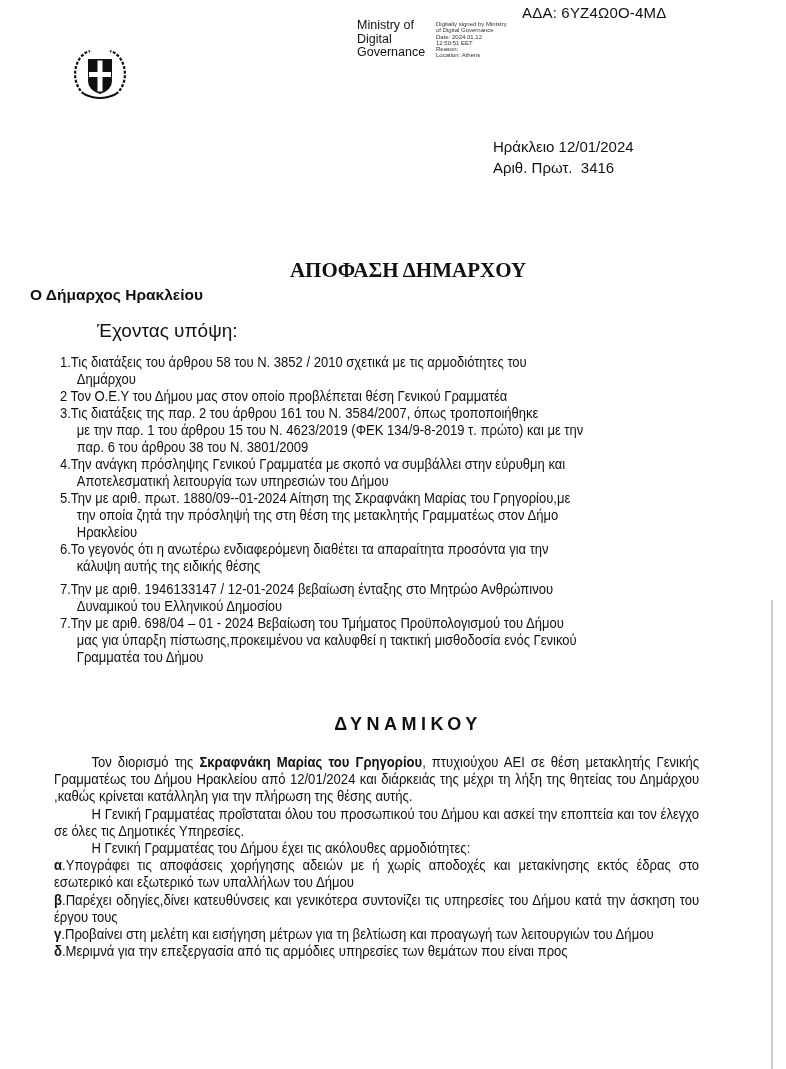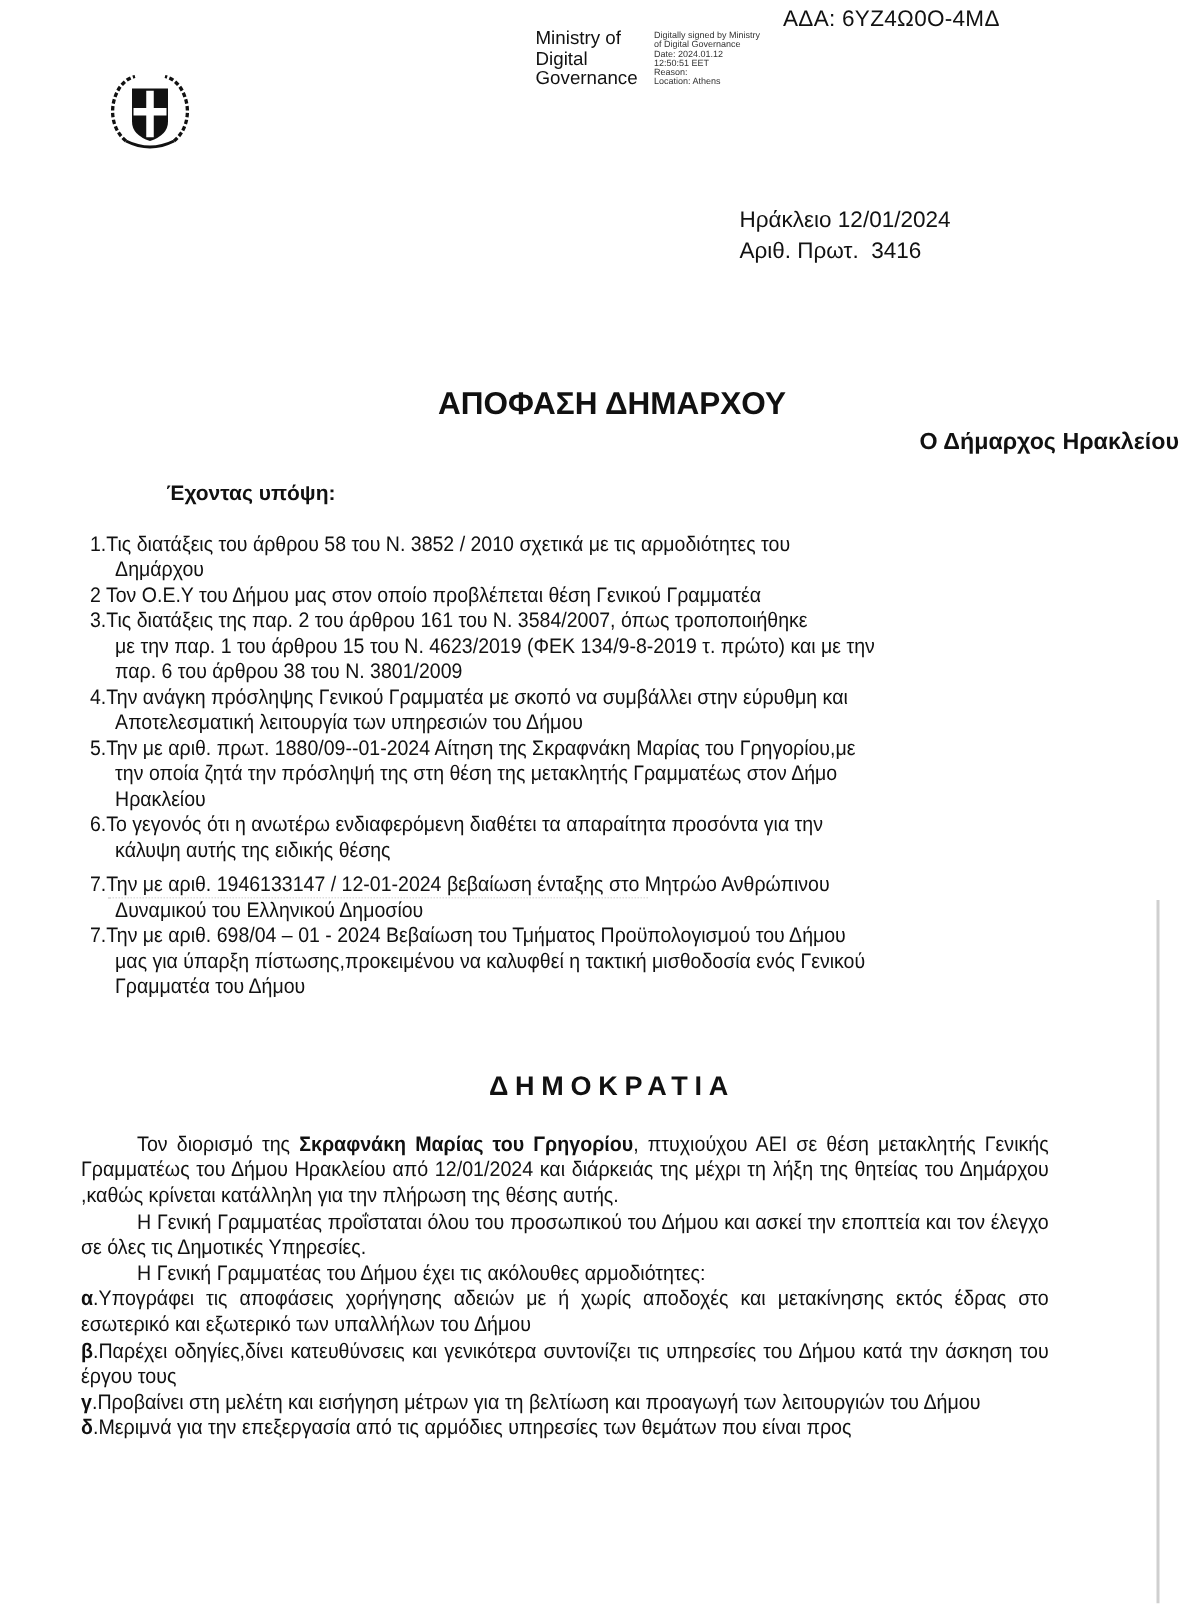--- a/index.html
+++ b/index.html
@@ -8,24 +8,24 @@
 
   .ada { left: 511px; top: 4px; font-size: 15px; letter-spacing: 0.2px; margin-left: 11px; }
   .ministry { left: 357px; top: 19px; font-size: 12.5px; line-height: 13.5px; }
   .sig { left: 436px; top: 21px; font-size: 6px; line-height: 6.3px; color: #333; }
 
   .emblem { left: 70px; top: 48px; width: 60px; height: 54px; }
 
   .header-left { left: 61px; top: 134px; font-size: 17px; line-height: 19.5px; }
   .header-right { left: 493px; top: 136px; font-size: 15px; line-height: 21px; }
 
-  .title { left: 0; width: 786px; top: 258px; text-align: center; font-weight: bold; font-size: 21px; padding-left: 30px; box-sizing: border-box;}
-  .subtitle { left: 0; width: 786px; top: 286px; text-align: right; font-weight: bold; font-size: 15.5px; padding-left: 30px; box-sizing: border-box;}
+  .title { left: 0; width: 786px; top: 258px; text-align: center; font-weight: bold; font-size: 21px; padding-left: 30px; box-sizing: border-box; font-family: Liberation Serif, serif;}
+  .subtitle { left: 0; width: 786px; top: 286px; text-align: left; font-weight: bold; font-size: 15.5px; padding-left: 30px; box-sizing: border-box;}
 
-  .given { left: 111px; top: 320px; font-weight: bold; font-size: 14px; }
+  .given { left: 97px; top: 320px; font-weight: normal; font-size: 19px; }
 
   .items { left: 60px; width: 640px; top: 354px; font-family: "Liberation Sans", sans-serif; font-size: 14px; line-height: 17px; transform: scaleX(0.93); transform-origin: left top; }
   .item { text-align: justify; margin: 0; }
   .item .first { display: block; }
   .item .cont { display: block; padding-left: 18px; text-align: justify; }
   .gap { height: 6px; }
 
   .decides { left: 0; width: 786px; top: 714px; text-align: center; font-weight: bold; font-size: 18px; letter-spacing: 4.5px; padding-left: 30px; box-sizing: border-box; }
 
   .body-text { left: 54px; width: 690px; top: 754px; font-size: 14px; line-height: 17.2px; transform: scaleX(0.935); transform-origin: left top; text-align: justify; }
@@ -114,21 +114,21 @@
     </div>
     <div class="item">
       <span class="first">7.Την με αριθ. 698/04 – 01 - 2024  Βεβαίωση  του Τμήματος  Προϋπολογισμού του Δήμου</span>
       <span class="cont">μας για ύπαρξη πίστωσης,προκειμένου να καλυφθεί η τακτική μισθοδοσία  ενός Γενικού</span>
       <span class="cont">Γραμματέα του Δήμου</span>
     </div>
   </div>
 
 <div class="abs dots"></div>
 
-<div class="abs decides">ΔΗΜΟΚΡΑΤΙΑ</div>
+<div class="abs decides">ΔΥΝΑΜΙΚΟΥ</div>
 
 <div class="abs body-text">
   <p class="indent"><span>Τον διορισμό της </span><b>Σκραφνάκη  Μαρίας του Γρηγορίου</b><span>, πτυχιούχου ΑΕΙ σε θέση μετακλητής Γενικής Γραμματέως του Δήμου Ηρακλείου από 12/01/2024 και διάρκειάς της μέχρι τη λήξη της θητείας του Δημάρχου ,καθώς κρίνεται  κατάλληλη για την πλήρωση της θέσης αυτής.</span></p>
   <p class="indent">Η Γενική Γραμματέας  προΐσταται  όλου  του προσωπικού  του Δήμου  και ασκεί  την εποπτεία και τον έλεγχο σε όλες τις Δημοτικές Υπηρεσίες.</p>
   <p class="indent">Η Γενική Γραμματέας του Δήμου έχει τις ακόλουθες αρμοδιότητες:</p>
   <div id="duties">
       <p><b class="letter">α</b><span>.Υπογράφει  τις αποφάσεις χορήγησης αδειών  με  ή  χωρίς  αποδοχές  και  μετακίνησης εκτός έδρας στο εσωτερικό και εξωτερικό των υπαλλήλων του Δήμου</span></p>
       <p><b class="letter">β</b><span>.Παρέχει οδηγίες,δίνει κατευθύνσεις και γενικότερα  συντονίζει  τις υπηρεσίες του Δήμου κατά την άσκηση του έργου τους</span></p>
       <p><b class="letter">γ</b><span>.Προβαίνει  στη  μελέτη  και  εισήγηση  μέτρων  για  τη  βελτίωση  και  προαγωγή  των λειτουργιών του Δήμου</span></p>
       <p><b class="letter">δ</b><span>.Μεριμνά για την επεξεργασία από τις αρμόδιες υπηρεσίες των θεμάτων που είναι προς</span></p>

